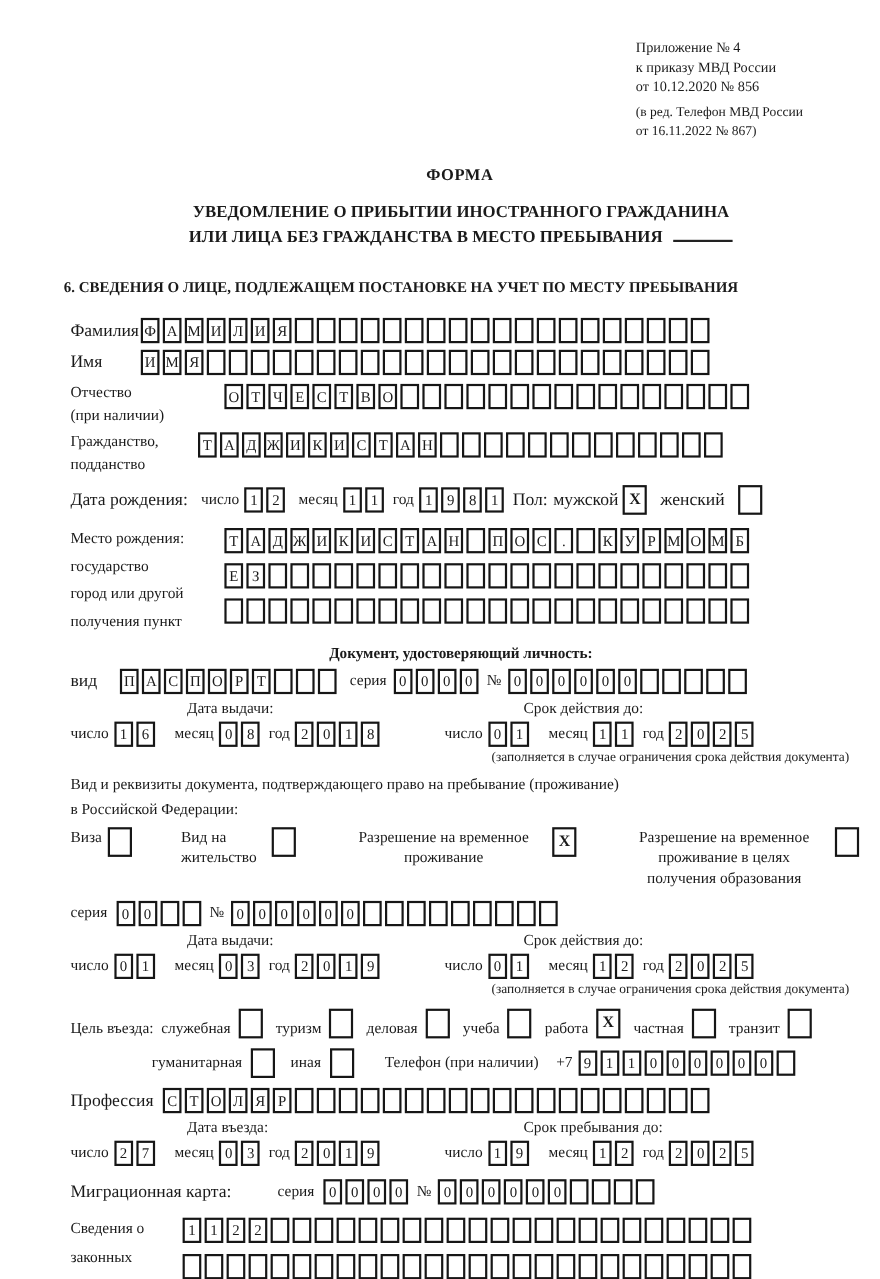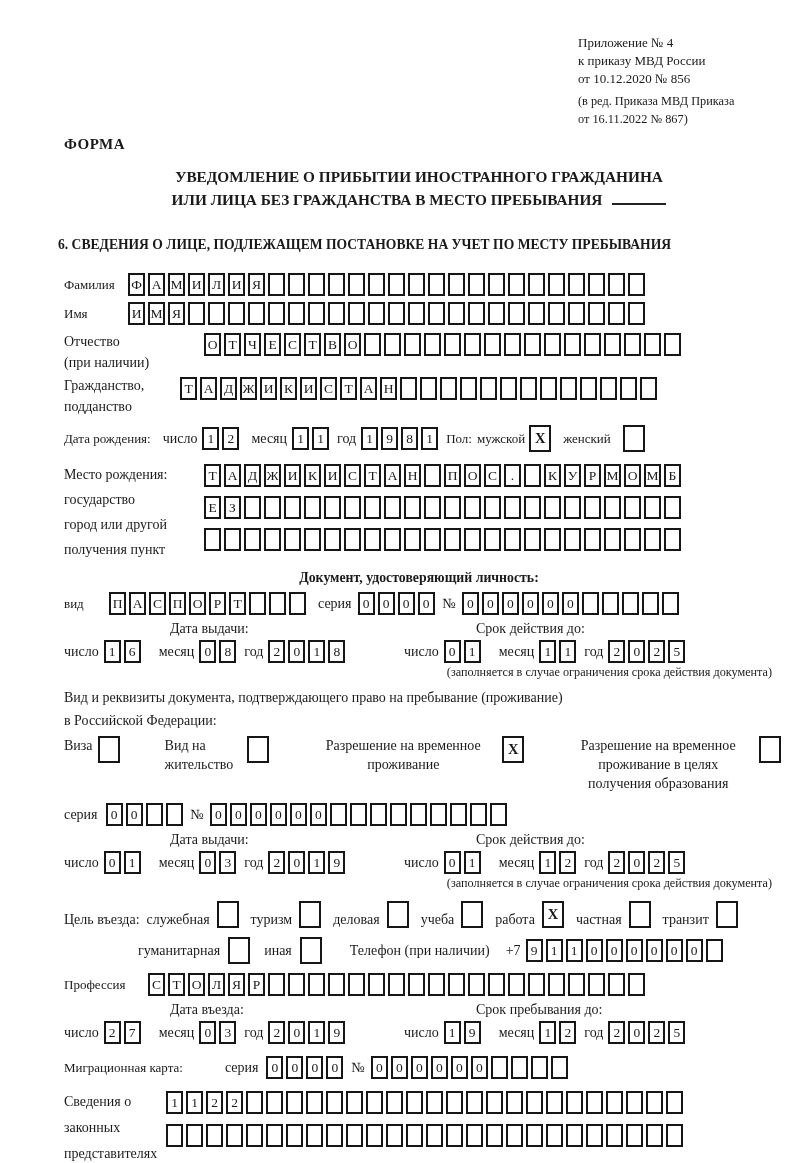--- a/index.html
+++ b/index.html
@@ -8,30 +8,30 @@
     width: 800px; min-height: 1163px;
     font-family: "Liberation Serif", "DejaVu Serif", serif;
     color: #1a1a1a;
   }
   .page { width: 800px; min-height: 1163px; padding: 34px 26px 20px 64px; }
 
   
   .annex { margin-left: auto; width: 196px; font-size: 13px; line-height: 18px; }
   .annex .ed { font-size: 12.3px; }
   .annex .ed-first { margin-top: 4px; }
-  .forma { text-align: left; font-weight: bold; font-size: 15px; margin: 8px 2px 12px 0; letter-spacing: .5px; }
+  .forma { text-align: center; font-weight: bold; font-size: 15px; margin: 24px 2px 12px 0; letter-spacing: .5px; }
 
   
   .title { text-align: center; font-weight: bold; font-size: 15.3px; line-height: 23px; margin-top: 8px; }
   .blank-line { display: inline-block; width: 54px; border-bottom: 2.5px solid #222; height: 14px; margin-left: 10px; }
   .sec-heading { font-weight: bold; font-size: 13.6px; margin: 26px 0 20px -6px; white-space: nowrap; }
 
   
   .row { display: flex; align-items: center; margin-bottom: 6px; }
-  .lbl { font-size: 13px; flex: 0 0 auto; }
+  .lbl { font-size: 16px; flex: 0 0 auto; }
   .w63 { width: 64px; }
   .w83 { width: 84px; }
   .w45 { width: 45px; }
   .lbl-col { flex: 0 0 auto; font-size: 14px; line-height: 21px; }
 
   
   .boxes { display: flex; gap: 3px; flex-wrap: nowrap; }
   .box {
     width: 17px; height: 23px; flex: 0 0 17px;
     border: 2px solid #161616;
@@ -84,21 +84,21 @@
 </style>
 </head>
 <body>
 
 <div class="page">
 
   <div class="annex">
     <div>Приложение № 4</div>
     <div>к приказу МВД России</div>
     <div>от 10.12.2020 № 856</div>
-    <div class="ed ed-first">(в ред. Приказа МВД Приказа</div>
+    <div class="ed ed-first">(в ред. Телефон МВД России</div>
     <div class="ed">от 16.11.2022 № 867)</div>
   </div>
   <div class="forma">ФОРМА</div>
 
   <div class="title">
     <div>УВЕДОМЛЕНИЕ О ПРИБЫТИИ ИНОСТРАННОГО ГРАЖДАНИНА</div>
     <div>
       <span>ИЛИ ЛИЦА БЕЗ ГРАЖДАНСТВА В МЕСТО ПРЕБЫВАНИЯ</span><span class="blank-line"></span>
     </div>
   </div>

